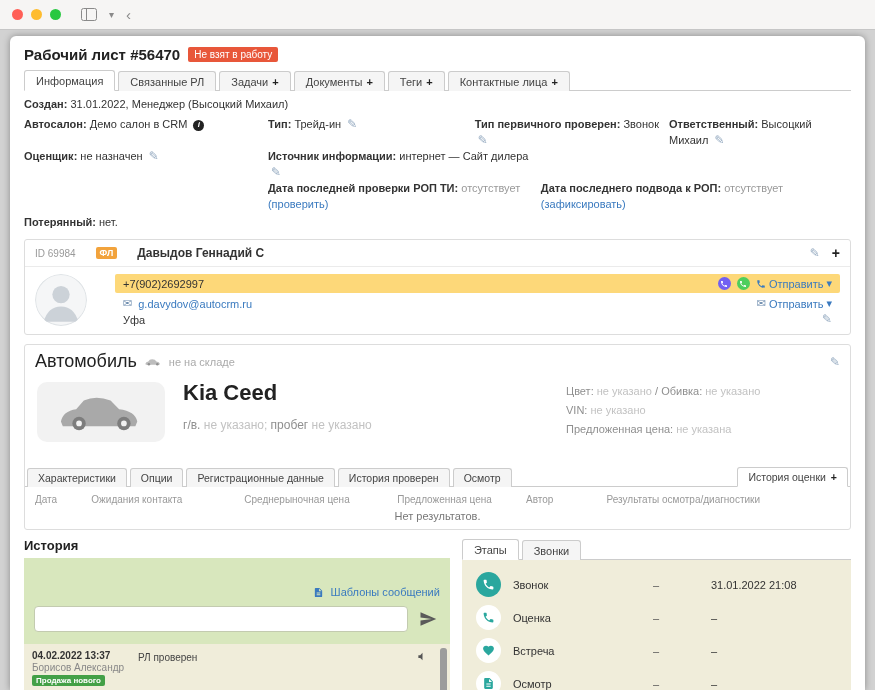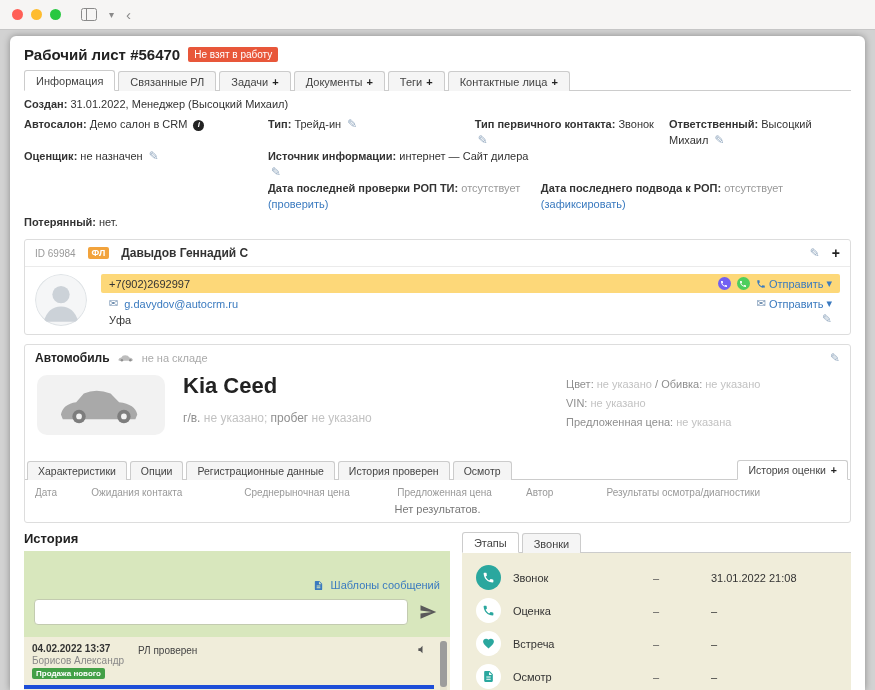--- a/index.html
+++ b/index.html
@@ -39,40 +39,40 @@
   .plus-glyph{color:#222;font-weight:bold;font-size:14px;cursor:pointer}
   .info-dot{display:inline-flex;width:11px;height:11px;border-radius:50%;background:#222;color:#fff;font-size:8px;font-weight:bold;align-items:center;justify-content:center;margin-left:3px;vertical-align:middle;font-style:italic}
 
   .fgrid{margin-top:6px;line-height:16px}
   .frow{display:flex}
   .fc1{width:29.5%}.fc2{width:25%}.fc3{width:23.5%}.fc4{flex:1}
   .r2c1{width:29.5%}.r2c2{width:33%}.r2c3{flex:1;display:flex;flex-direction:column;justify-content:flex-end}
   .lost-line{margin-top:2px;line-height:16px}
 
   .box{border:1px solid #ddd;border-radius:3px;margin-top:9px;background:#fff}
-  .contact-head{display:flex;align-items:center;gap:12px;padding:5px 10px;border-bottom:1px solid #ebebeb}
+  .contact-head{display:flex;align-items:center;gap:20px;padding:5px 10px;border-bottom:1px solid #ebebeb}
   .cid{color:#999;font-size:10px}
   .badge-fl{background:#f2a33c;color:#fff;font-size:9px;padding:1px 4px;border-radius:2px;font-weight:bold}
   .cname{font-weight:bold;font-size:12px;color:#333}
   .head-actions{margin-left:auto;display:flex;gap:12px;align-items:center}
-  .contact-body{display:flex;padding:7px 10px 8px;gap:14px}
+  .contact-body{display:flex;padding:7px 10px 8px;gap:28px}
   .avatar{width:52px;height:52px;border-radius:50%;overflow:hidden;flex:none}
   .contact-rows{flex:1;min-width:0}
   .phone-row{background:#fdd879;display:flex;align-items:center;padding:3px 8px;border-radius:2px}
   .phone-num{font-size:11px;color:#333}
   .phone-actions{margin-left:auto;display:flex;align-items:center;gap:6px}
   .msg-circle{width:13px;height:13px;border-radius:50%;display:flex;align-items:center;justify-content:center;cursor:pointer}
   .viber{background:#7360f2}.whatsapp{background:#4fce5d}
   .send-link{color:#3a7abf;font-size:11px;display:inline-flex;gap:3px;align-items:center;cursor:pointer}
   .email-row{display:flex;align-items:center;padding:4px 8px 1px;gap:6px}
   .env{color:#6d8cae;font-size:11px}
   .city-row{display:flex;align-items:flex-end;padding:1px 8px 0}
 
   .car-head{display:flex;align-items:center;gap:7px;padding:6px 10px 2px}
-  .car-sec-title{font-weight:bold;font-size:12px;color:#222}
+  .car-sec-title{font-weight:normal;font-size:18px;color:#222}
   .stock{color:#aaa;font-size:11px}
   .car-body{display:flex;padding:4px 12px 6px;gap:18px}
   .car-img{width:128px;height:60px;background:#f2f2f2;border-radius:10px;display:flex;align-items:center;justify-content:center;flex:none;margin-top:4px}
   .car-name{font-size:22px;font-weight:bold;color:#222;margin-top:2px}
   .car-sub{color:#8f8f8f;margin-top:12px;font-size:12px}
   .car-right{margin-left:auto;width:272px;font-size:11px;line-height:19px;padding-top:4px;color:#8f8f8f}
   .car-tabs{display:flex;border-bottom:1px solid #ccc;align-items:flex-end;margin-top:18px;padding:0 2px}
   .ctab{padding:3px 10px;border:1px solid #ccc;border-bottom:none;border-radius:3px 3px 0 0;background:#f5f5f5;color:#444;margin-right:3px;font-size:10.5px;position:relative;top:1px;cursor:pointer;white-space:nowrap}
   .ctab.right{margin-left:auto;margin-right:0;background:#fff;border-bottom:1px solid #fff;display:flex;gap:5px;align-items:center}
   .eval-table{display:flex;padding:7px 10px 2px;color:#999;font-size:10px}
@@ -176,21 +176,21 @@
         <span class="lbl">Автосалон:</span>
         <span>Демо салон в CRM</span>
         <span class="info-dot">i</span>
       </div>
       <div class="fc2">
         <span class="lbl">Тип:</span>
         <span>Трейд-ин</span>
         <span class="edit-glyph">✎</span>
       </div>
       <div class="fc3">
-        <span class="lbl">Тип первичного контакта:</span>
+        <span class="lbl">Тип первичного проверен:</span>
         <span>Звонок</span>
         <span class="edit-glyph">✎</span>
       </div>
       <div class="fc4">
         <span class="lbl">Ответственный:</span>
         <span>Высоцкий Михаил</span>
         <span class="edit-glyph">✎</span>
       </div>
     </div>
     <div class="frow">

